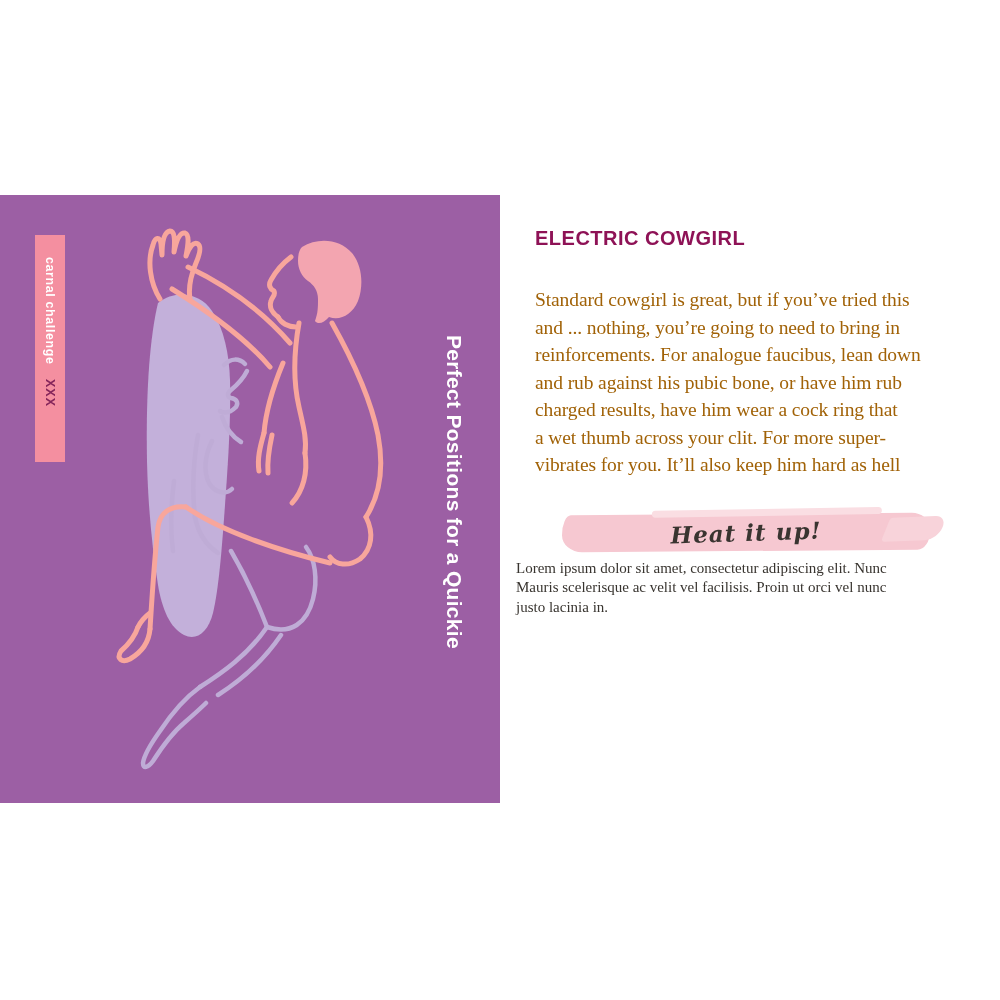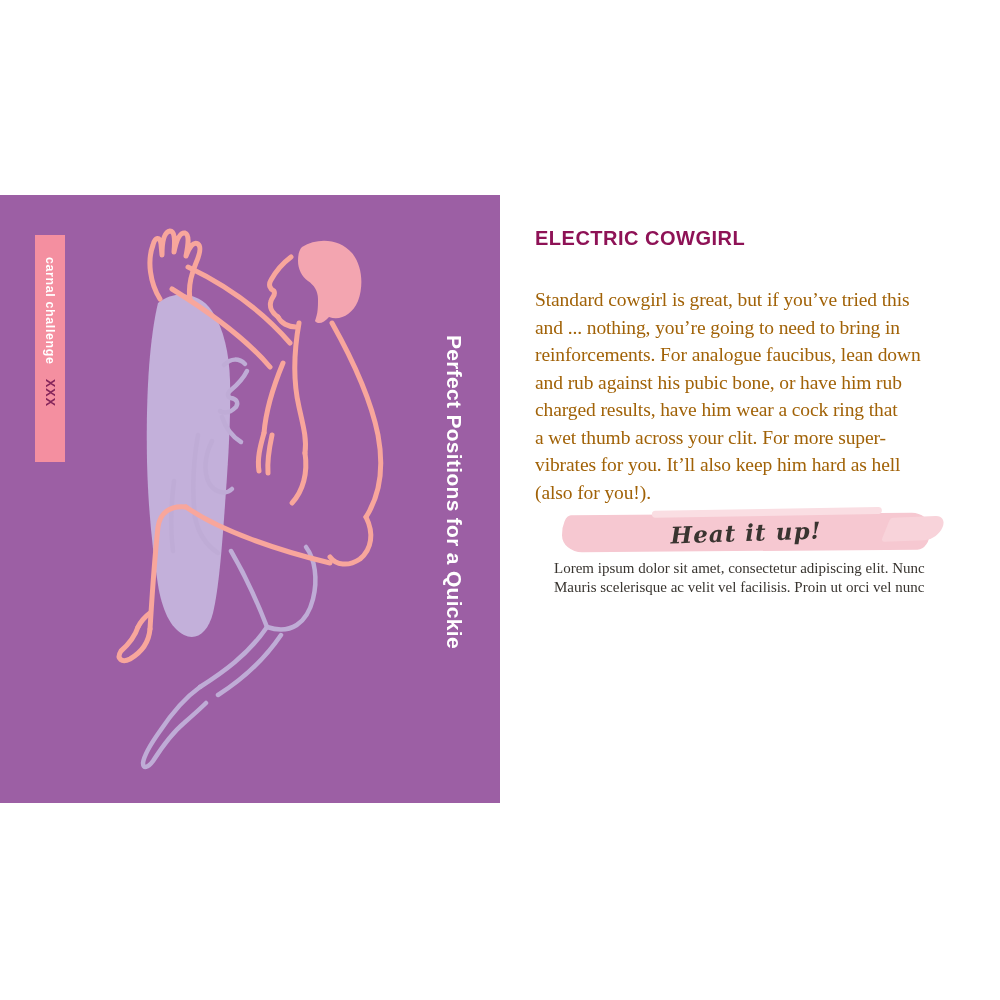--- a/index.html
+++ b/index.html
@@ -63,21 +63,21 @@
     transform:skewX(-24deg) rotate(-2deg);
   }
   .brush-label{
     position:absolute;left:0;top:0;right:0;bottom:0;
     display:flex;align-items:center;justify-content:center;
     font-family:"DejaVu Serif", serif;font-style:italic;font-weight:bold;
     font-size:23px;color:#393430;letter-spacing:1px;
     transform:rotate(-1.5deg);
   }
   .footnote{
-    position:absolute;left:554px;top:559px;width:440px;
+    position:absolute;left:516px;top:559px;width:440px;
     font-family:"Liberation Serif", serif;color:#38342F;
     font-size:15px;line-height:19.4px;
     white-space:nowrap;
   }
 </style>
 </head>
 <body>
 
 <div class="left-panel">
 
@@ -139,23 +139,23 @@
 <div class="article-title">ELECTRIC COWGIRL</div>
 
 <div class="article-body">
     <div>Standard cowgirl is great, but if you’ve tried this</div>
     <div>and ... nothing, you’re going to need to bring in</div>
     <div>reinforcements. For analogue faucibus, lean down</div>
     <div>and rub against his pubic bone, or have him rub</div>
     <div>charged results, have him wear a cock ring that</div>
     <div>a wet thumb across your clit. For more super-</div>
     <div>vibrates for you. It’ll also keep him hard as hell</div>
-    <div>(also for you!).</div>
   </div>
 
 <div class="brush">
   <div class="brush-label">Heat it up!</div>
 </div>
 
 <div class="footnote">
     <div>Lorem ipsum dolor sit amet, consectetur adipiscing elit. Nunc</div>
     <div>Mauris scelerisque ac velit vel facilisis. Proin ut orci vel nunc</div>
+    <div>justo lacinia in.</div>
   </div>
 
 </body></html>

